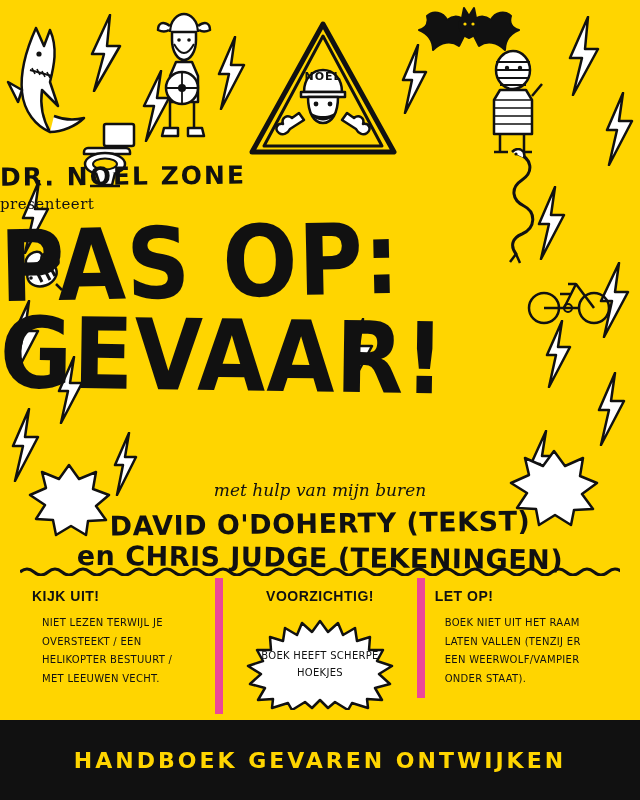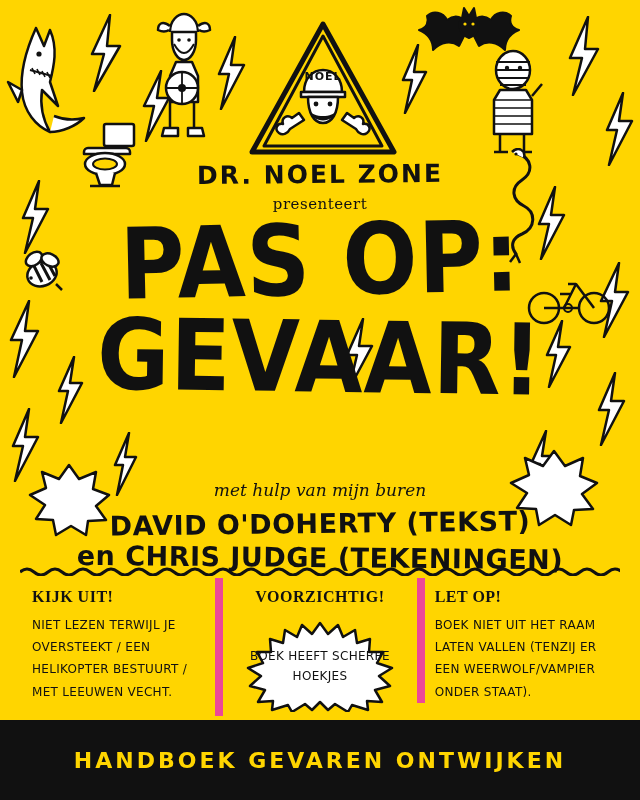--- a/index.html
+++ b/index.html
@@ -34,21 +34,20 @@
     position: absolute;
     top: 0; left: 0; right: 8px;
     height: 178px;
   }
 
   
   .title-block {
     position: absolute;
     top: 160px;
     left: 0; right: 0;
-    text-align: center;
   }
   .author-name {
     font-family: "DejaVu Sans", sans-serif;
     font-weight: bold;
     font-size: 25px;
     letter-spacing: 2px;
     color: #111;
     margin: 0;
     transform: rotate(-0.5deg);
   }
@@ -117,29 +116,29 @@
   }
   .panel {
     flex: 1;
     padding: 0 10px;
     color: #111;
     position: relative;
   }
   .panel + .panel { border-left: 8px solid #ec4899; }
   .panel h3 {
     margin: 10px 0 8px 0;
-    font-family: Liberation Serif, serif;
-    font-weight: bold;
-    font-size: 16px;
+    font-family: Liberation Sans, sans-serif;
+    font-weight: bold;
+    font-size: 14px;
     letter-spacing: 0.5px;
   }
   .panel p {
-    margin: 0;
-    font-family: "DejaVu Sans", sans-serif;
-    font-size: 12px;
+    margin: 10px;
+    font-family: "DejaVu Sans", sans-serif;
+    font-size: 10px;
     line-height: 1.85;
     letter-spacing: 0.3px;
   }
   .panel.center { text-align: center; }
   .panel.center p { line-height: 1.7; }
   .starburst {
     position: relative;
     margin-top: 6px;
     display: inline-block;
   }

